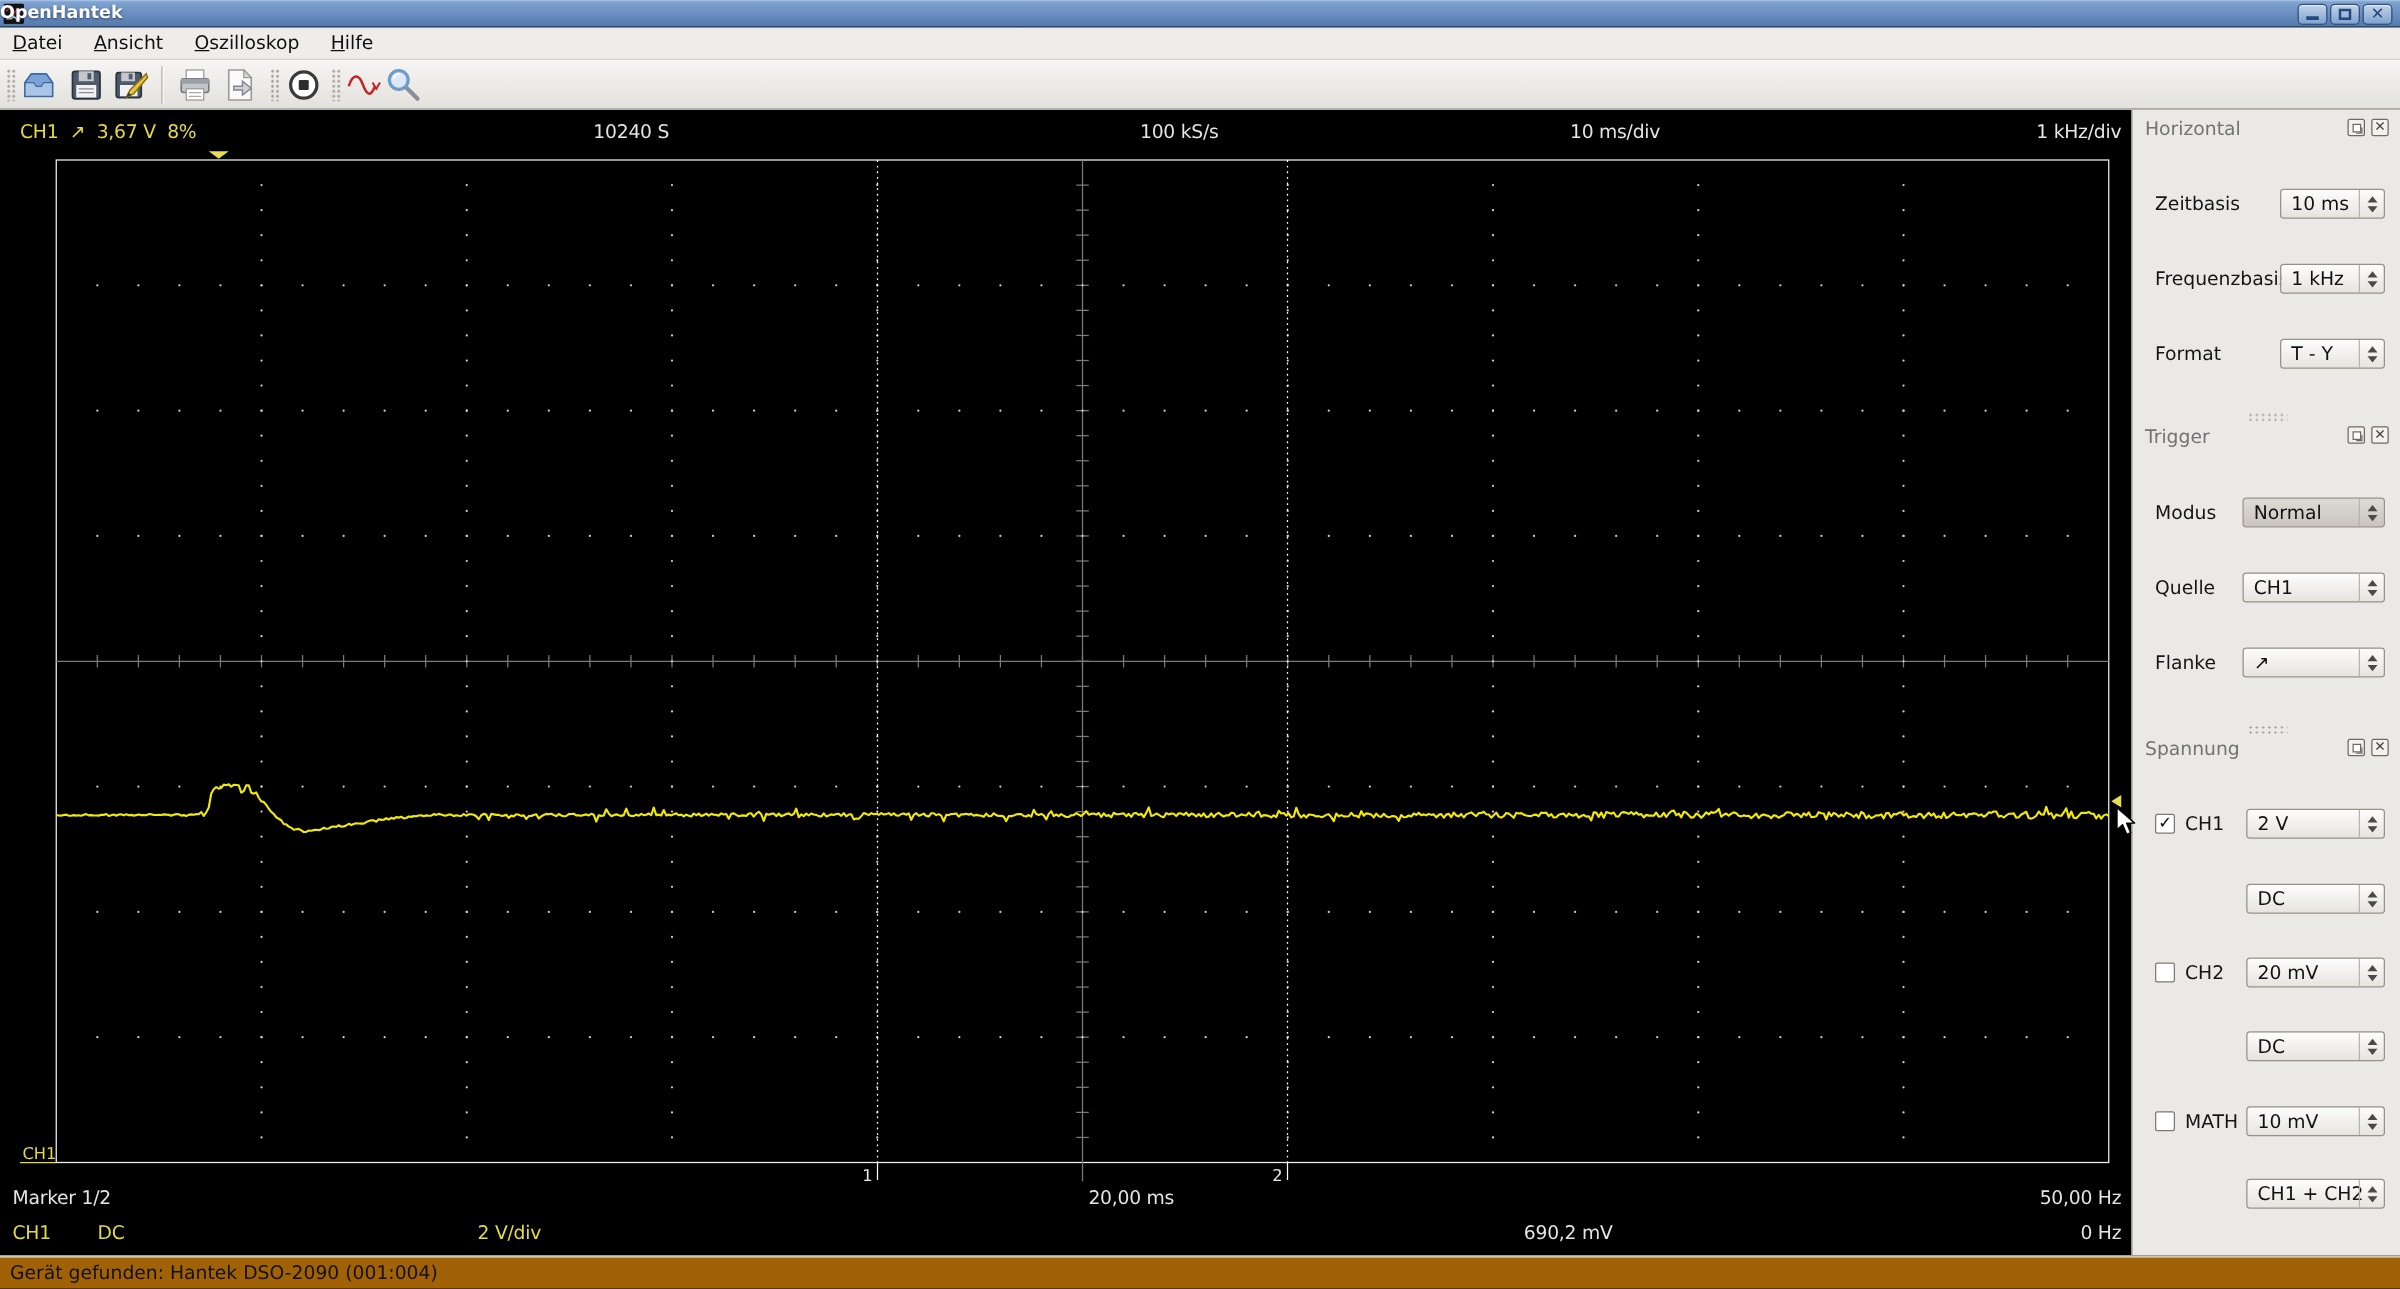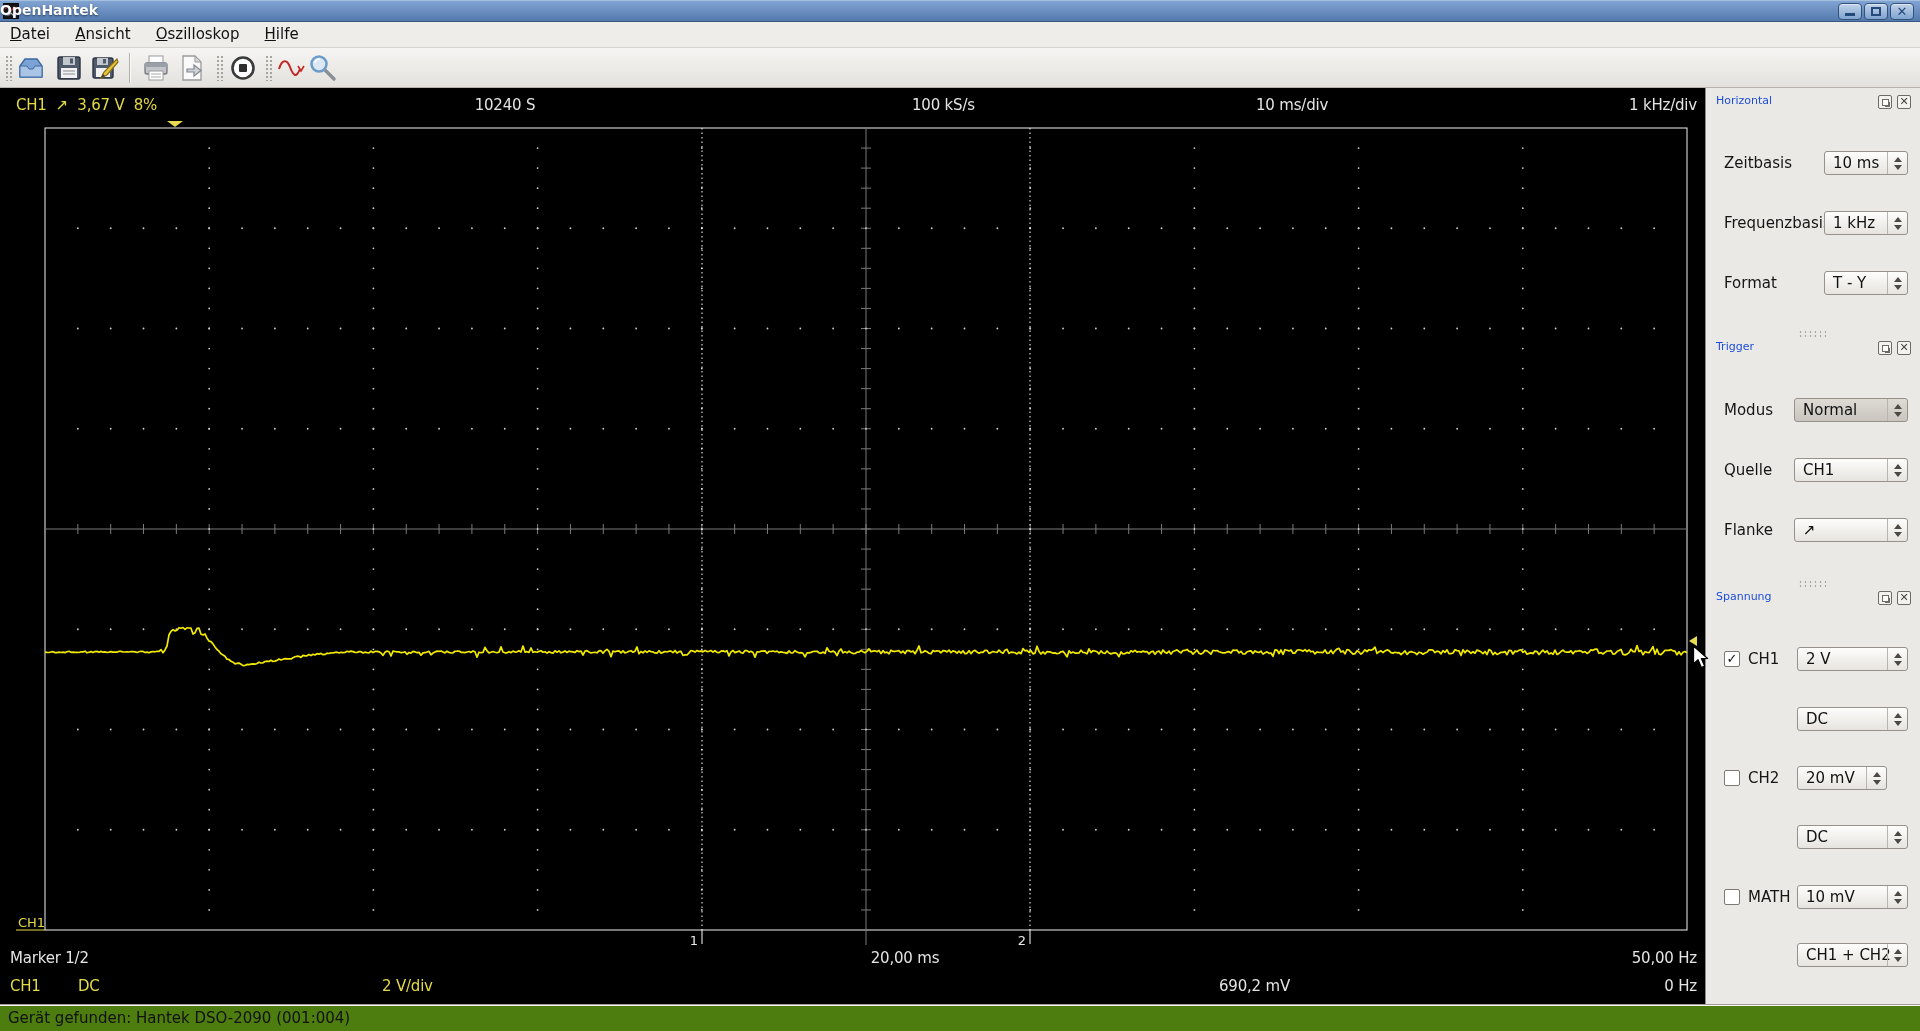--- a/index.html
+++ b/index.html
@@ -43,21 +43,21 @@
   
   .scope { position:absolute; left:0; top:88px; width:1705px; height:916px; background:#000; }
   .scope svg.graticule { position:absolute; left:0; top:0; }
   .s-text { position:absolute; font-size:15px; letter-spacing:-0.2px; white-space:pre; }
   .s-yellow { color:#e3da45; }
   .s-white { color:#e4e4e4; }
 
   
   .side-panel { position:absolute; left:1705px; top:88px; width:215px; height:916px;
     background:#ebe9e6; border-left:1px solid #8f8b84; font-size:15px; color:#151515; }
-  .p-title { position:absolute; left:10px; font-size:11px; color:#1d4ed8; }
+  .p-title { position:absolute; left:10px; font-size:15px; color:#737373; }
   .pbtn { position:absolute; width:14px; height:14px; border:1px solid #6e6a64;
     border-radius:2px; background:#f4f2ef; }
   .pbtn-restore::before { content:""; position:absolute; left:3px; top:3px; width:5px;
     height:5px; border:1px solid #6e6a64; background:#fff; box-shadow:2px 2px 0 -1px #6e6a64; }
   .pbtn-close span { display:block; text-align:center; line-height:12px; font-size:11px;
     font-weight:bold; color:#4a463f; }
   .p-grip { position:absolute; left:92px; width:32px; height:7px;
     background-image:radial-gradient(#aaa69f 1px, transparent 1.2px); background-size:5px 4px; }
   .p-label { position:absolute; left:18px; height:24px; line-height:24px; }
   .combo { position:absolute; height:24px; border:1px solid #96928b; border-radius:3px;
@@ -72,21 +72,21 @@
   .combo-arrows .dn { position:absolute; left:6px; bottom:4px; width:0; height:0;
     border-left:4px solid transparent; border-right:4px solid transparent;
     border-top:5px solid #4d4a45; }
   .checkbox { position:absolute; left:18px; width:16px; height:16px; border:1px solid #7d7973;
     border-radius:2px; background:#fff; text-align:center; line-height:14px;
     font-size:13px; font-weight:bold; color:#111; }
   .cb-label { position:absolute; left:42px; height:24px; line-height:24px; }
 
   
   .statusbar { position:absolute; left:0; top:1004px; width:1920px; height:27px;
-    background:#4d7c0f; border-top:1px solid #a19d96; box-shadow:inset 0 1px 0 #f8f7f5; }
+    background:#a16207; border-top:1px solid #a19d96; box-shadow:inset 0 1px 0 #f8f7f5; }
   .status-text { position:absolute; left:8px; top:4px; font-size:15px; color:#111; }
 
   
   .cursor { position:absolute; left:1692px; top:645px; z-index:60; }
 </style>
 </head>
 <body>
 
 <div id="window">
 
@@ -993,21 +993,21 @@
     <div class="combo" style="left:91px; top:619px; width:111px">
       <span class="combo-val">DC</span>
       <span class="combo-arrows">
           <i class="up"></i>
           <i class="dn"></i>
         </span>
     </div>
 
     <div class="checkbox" style="top:682px"></div>
     <div class="cb-label" style="top:678px">CH2</div>
-    <div class="combo" style="left:91px; top:678px; width:90px">
+    <div class="combo" style="left:91px; top:678px; width:111px">
       <span class="combo-val">20 mV</span>
       <span class="combo-arrows">
           <i class="up"></i>
           <i class="dn"></i>
         </span>
     </div>
     <div class="combo" style="left:91px; top:737px; width:111px">
       <span class="combo-val">DC</span>
       <span class="combo-arrows">
           <i class="up"></i>

